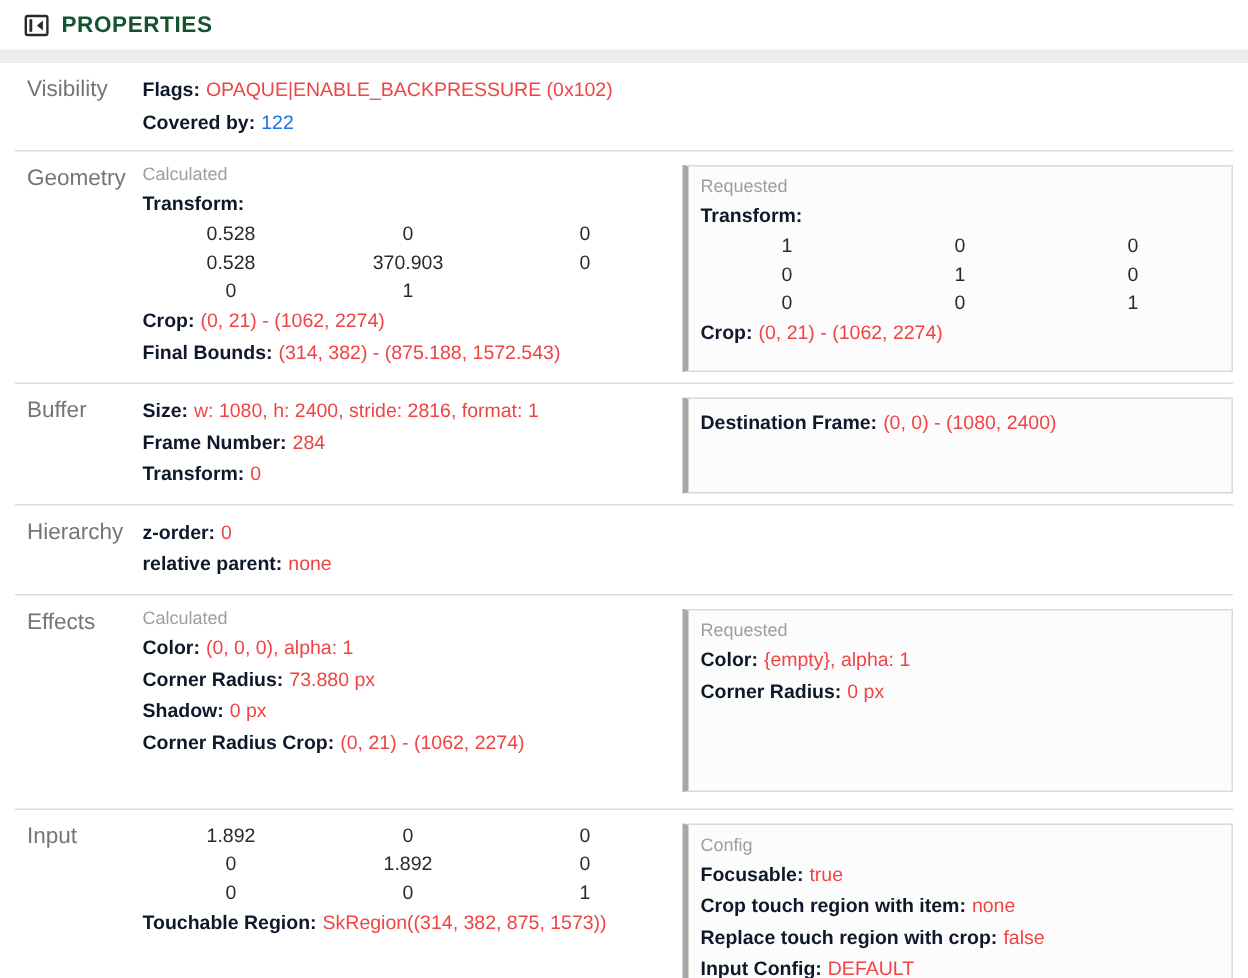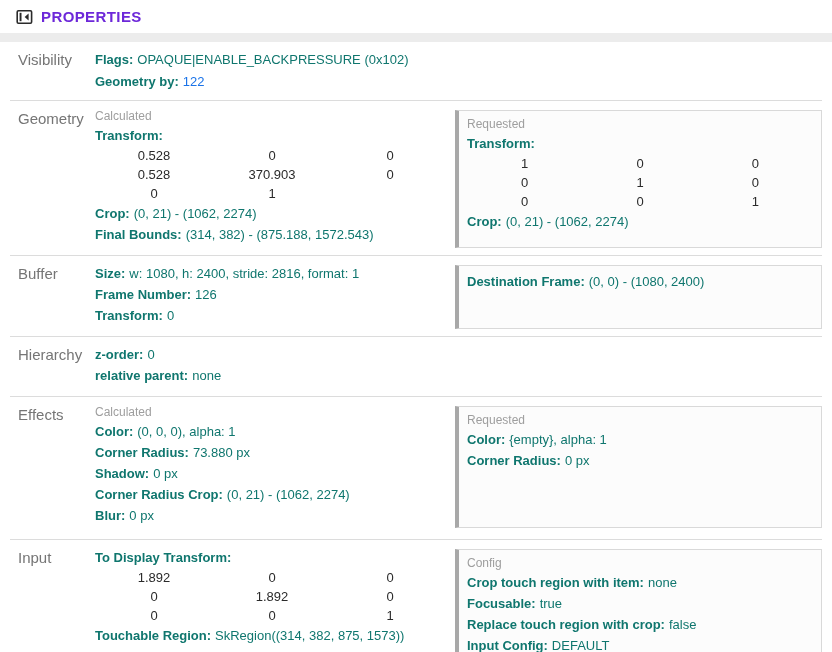--- a/index.html
+++ b/index.html
@@ -20,21 +20,21 @@
   }
   .header-icon-btn {
     width: 20px; height: 18px;
     display: flex; align-items: center; justify-content: center;
     background: none; border: none; cursor: pointer; padding: 0;
     margin-right: 7px;
   }
   .header-title {
     font-size: 15px;
     font-weight: 700;
-    color: #6d28d9;
+    color: #14532d;
     letter-spacing: 0.4px;
   }
   .header-strip { height: 9px; background: #ececec; }
 
   
   .section {
     margin: 0 10px;
     padding: 7px 0 7px 8px;
     border-bottom: 1px solid #dcdcdc;
     display: flex;
@@ -47,22 +47,22 @@
     color: #757575;
     font-size: 15px;
     line-height: 21px;
   }
   .section-content { flex: 1; display: flex; align-items: flex-start; }
   .col-left { width: 360px; flex-shrink: 0; }
   .col-left.full { width: auto; flex: 1; }
 
   .line { line-height: 21px; }
   .line.tall { line-height: 22px; }
-  .k { font-weight: 700; color: #0f766e; margin-right: 4px; }
-  .v { color: #0f766e; }
+  .k { font-weight: 700; color: #0f172a; margin-right: 4px; }
+  .v { color: #ef4444; }
   .link { color: #1a73e8; text-decoration: none; cursor: pointer; }
   .hint { font-size: 12px; color: #9e9e9e; line-height: 17px; }
 
   .matrix {
     display: grid;
     grid-template-columns: repeat(3, 118px);
   }
   .matrix span {
     text-align: center;
     line-height: 19px;
@@ -107,21 +107,21 @@
 <div class="header-strip"></div>
 
 <div class="section sec-visibility">
   <div class="section-label">Visibility</div>
   <div class="section-content">
     <div class="col-left full">
       <div class="line tall">
         <span class="k">Flags:</span><span class="v">OPAQUE|ENABLE_BACKPRESSURE (0x102)</span>
       </div>
       <div class="line tall">
-        <span class="k">Geometry by:</span><a class="link">122</a>
+        <span class="k">Covered by:</span><a class="link">122</a>
       </div>
     </div>
   </div>
 </div>
 
 <div class="section sec-geometry">
   <div class="section-label">Geometry</div>
   <div class="section-content">
     <div class="col-left">
       <div class="hint">Calculated</div>
@@ -169,21 +169,21 @@
 </div>
 
 <div class="section sec-buffer">
   <div class="section-label">Buffer</div>
   <div class="section-content">
     <div class="col-left">
       <div class="line">
         <span class="k">Size:</span><span class="v">w: 1080, h: 2400, stride: 2816, format: 1</span>
       </div>
       <div class="line">
-        <span class="k">Frame Number:</span><span class="v">126</span>
+        <span class="k">Frame Number:</span><span class="v">284</span>
       </div>
       <div class="line">
         <span class="k">Transform:</span><span class="v">0</span>
       </div>
     </div>
     <div class="box box-buffer">
       <div class="line">
         <span class="k">Destination Frame:</span><span class="v">(0, 0) - (1080, 2400)</span>
       </div>
     </div>
@@ -214,67 +214,61 @@
       </div>
       <div class="line">
         <span class="k">Corner Radius:</span><span class="v">73.880 px</span>
       </div>
       <div class="line">
         <span class="k">Shadow:</span><span class="v">0 px</span>
       </div>
       <div class="line">
         <span class="k">Corner Radius Crop:</span><span class="v">(0, 21) - (1062, 2274)</span>
       </div>
-      <div class="line">
-        <span class="k">Blur:</span><span class="v">0 px</span>
-      </div>
     </div>
     <div class="box box-effects">
       <div class="hint">Requested</div>
       <div class="line">
         <span class="k">Color:</span><span class="v">{empty}, alpha: 1</span>
       </div>
       <div class="line">
         <span class="k">Corner Radius:</span><span class="v">0 px</span>
       </div>
     </div>
   </div>
 </div>
 
 <div class="section sec-input">
   <div class="section-label">Input</div>
   <div class="section-content">
     <div class="col-left">
-      <div class="line">
-        <span class="k">To Display Transform:</span>
-      </div>
       <div class="matrix">
         <span>1.892</span>
           <span>0</span>
           <span>0</span>
         <span>0</span>
           <span>1.892</span>
           <span>0</span>
         <span>0</span>
           <span>0</span>
           <span>1</span>
       </div>
       <div class="line">
         <span class="k">Touchable Region:</span><span class="v">SkRegion((314, 382, 875, 1573))</span>
       </div>
     </div>
     <div class="box box-config">
       <div class="hint">Config</div>
       <div class="line">
+        <span class="k">Focusable:</span><span class="v">true</span>
+      </div>
+      <div class="line">
         <span class="k">Crop touch region with item:</span><span class="v">none</span>
       </div>
       <div class="line">
-        <span class="k">Focusable:</span><span class="v">true</span>
-      </div>
-      <div class="line">
         <span class="k">Replace touch region with crop:</span><span class="v">false</span>
       </div>
       <div class="line">
         <span class="k">Input Config:</span><span class="v">DEFAULT</span>
       </div>
     </div>
   </div>
 </div>
 
 </body></html>

